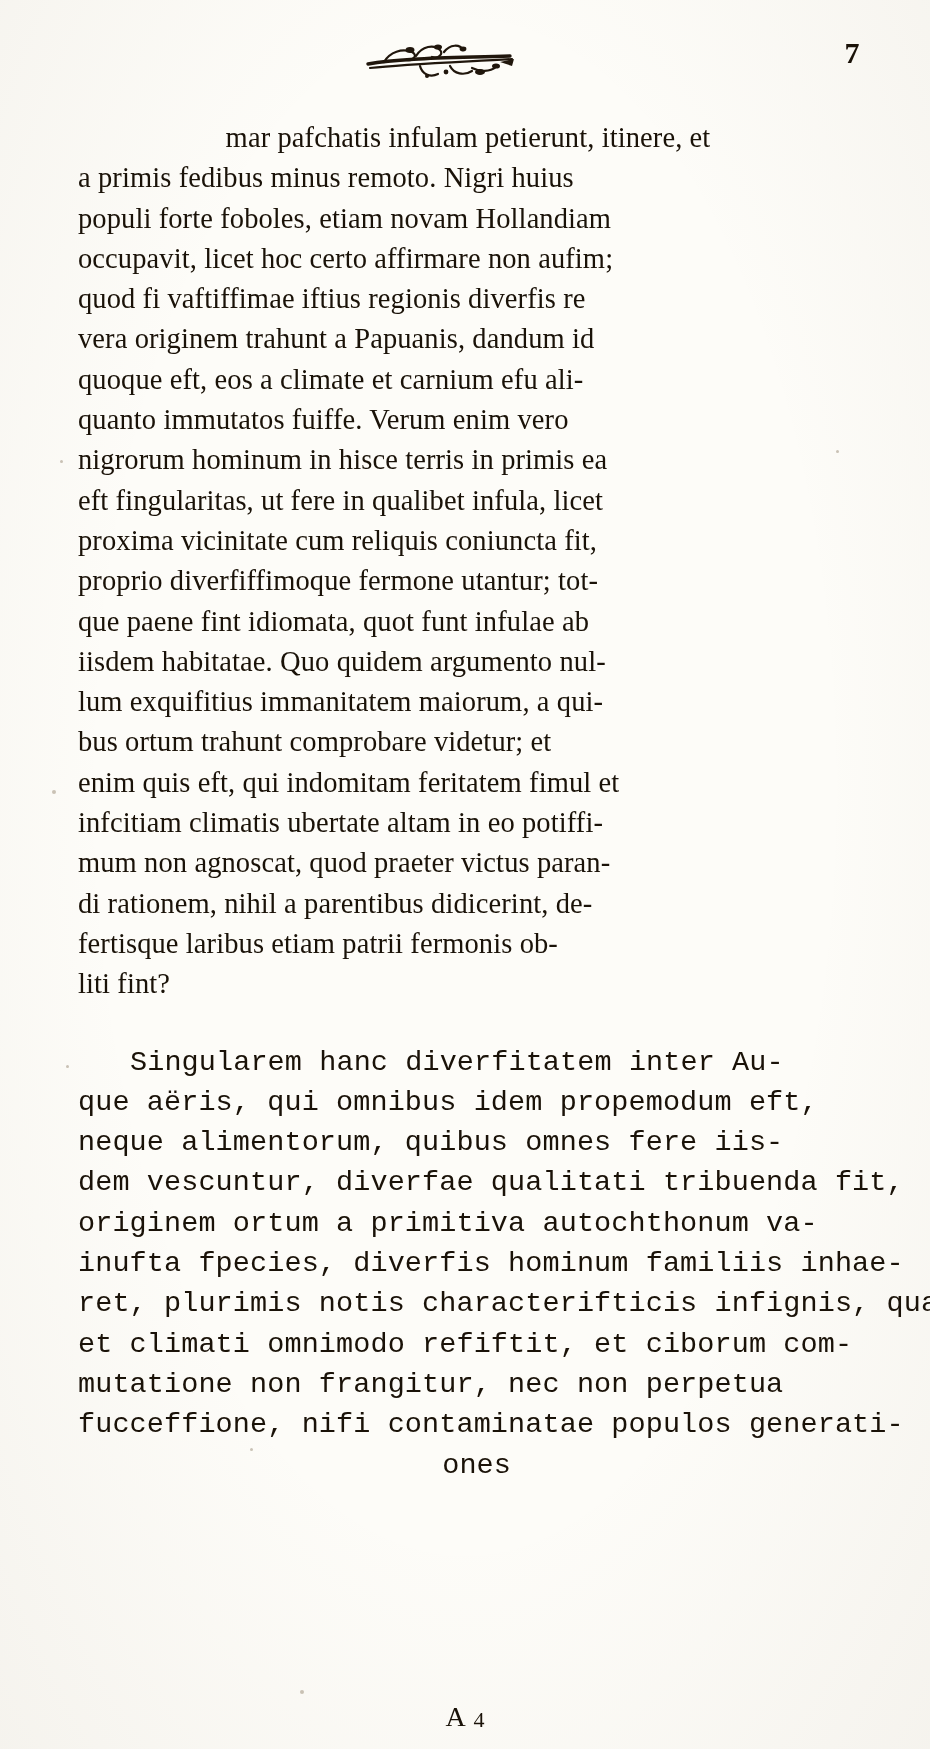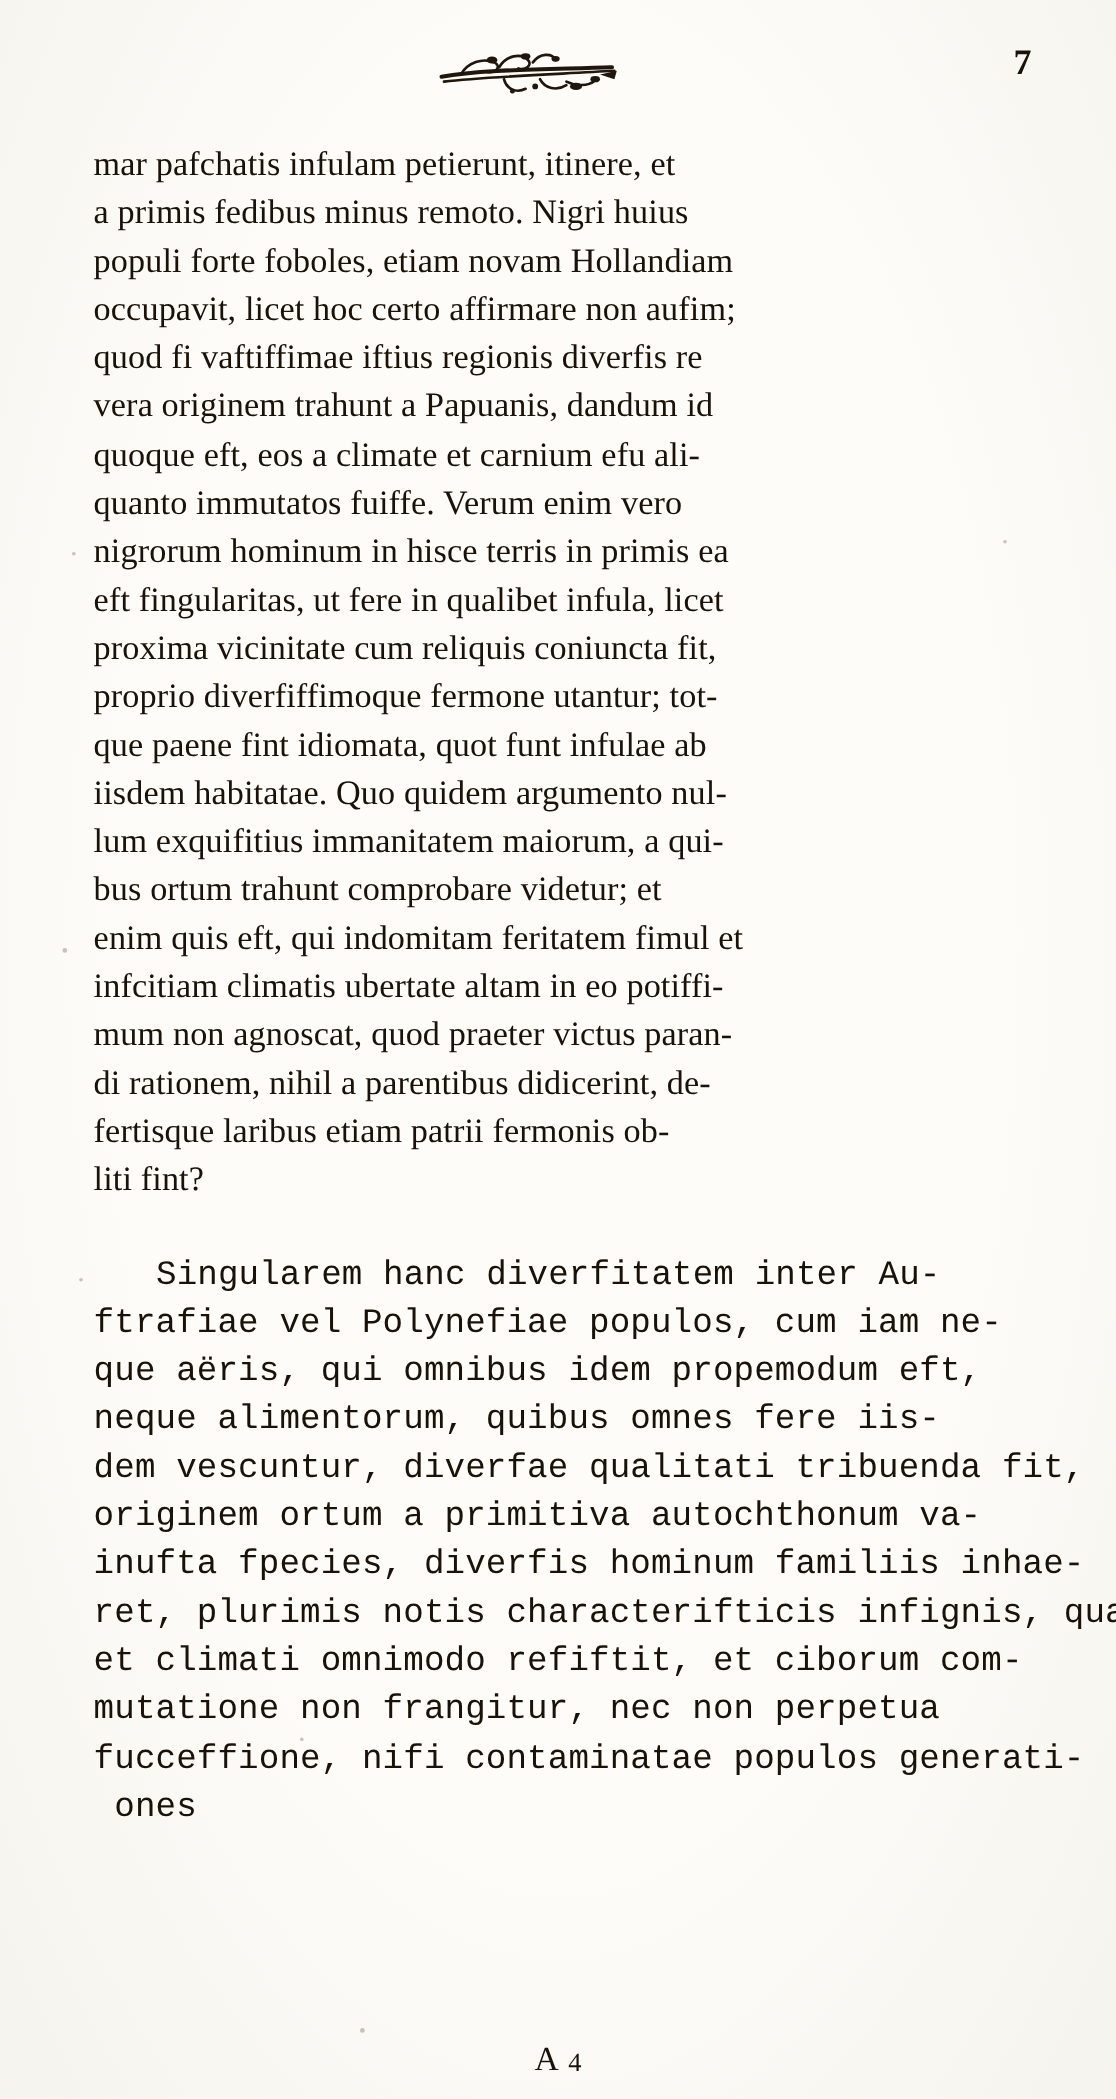--- a/index.html
+++ b/index.html
@@ -73,21 +73,21 @@
     letter-spacing: 0.1px;
   }
 
   .para .line {
     display: block;
     white-space: nowrap;
   }
 
   .para .line.justify {
     display: flex;
-    justify-content: flex-start;
+    justify-content: center;
   }
 
   .para .line.justify > span {
     white-space: pre;
   }
 
   .para-2 {
     margin-top: 38px;
     font-family: Liberation Mono, monospace;
   }
@@ -179,21 +179,20 @@
       <span class="line">enim quis eft, qui indomitam feritatem fimul et</span>
       <span class="line">infcitiam climatis ubertate altam in eo potiffi-</span>
       <span class="line">mum non agnoscat, quod praeter victus paran-</span>
       <span class="line">di rationem, nihil a parentibus didicerint, de-</span>
       <span class="line">fertisque laribus etiam patrii fermonis ob-</span>
       <span class="line">liti fint?</span>
     </p>
 
     <p class="para para-2">
       <span class="line"><span class="indent"></span><span>Singularem hanc diverfitatem inter Au-</span></span>
-      <span class="line">ftrafiae vel Polynefiae populos, cum iam ne-</span>
       <span class="line">que aëris, qui omnibus idem propemodum eft,</span>
       <span class="line">neque alimentorum, quibus omnes fere iis-</span>
       <span class="line">dem vescuntur, diverfae qualitati tribuenda fit,</span>
       <span class="line">originem ortum a primitiva autochthonum va-</span>
       <span class="line">inufta fpecies, diverfis hominum familiis inhae-</span>
       <span class="line">ret, plurimis notis characterifticis infignis, quae</span>
       <span class="line">et climati omnimodo refiftit, et ciborum com-</span>
       <span class="line">mutatione non frangitur, nec non perpetua</span>
       <span class="line">fucceffione, nifi contaminatae populos generati-</span>
       <span class="line justify">

